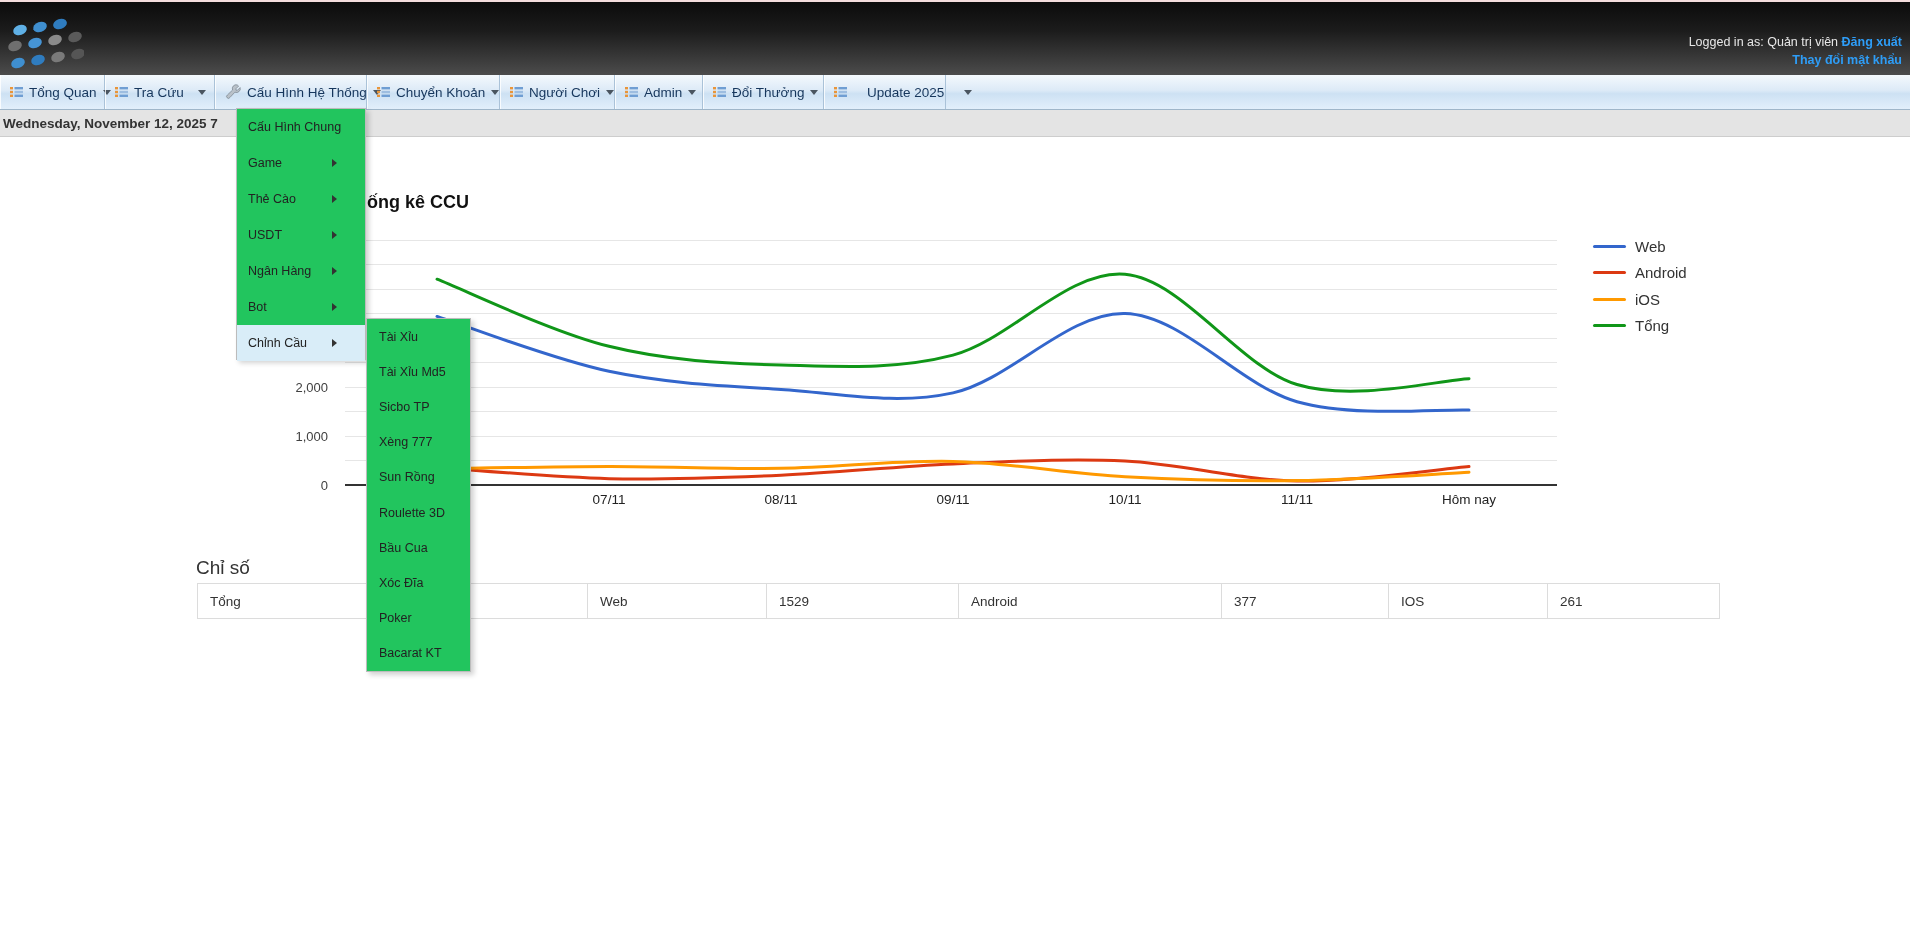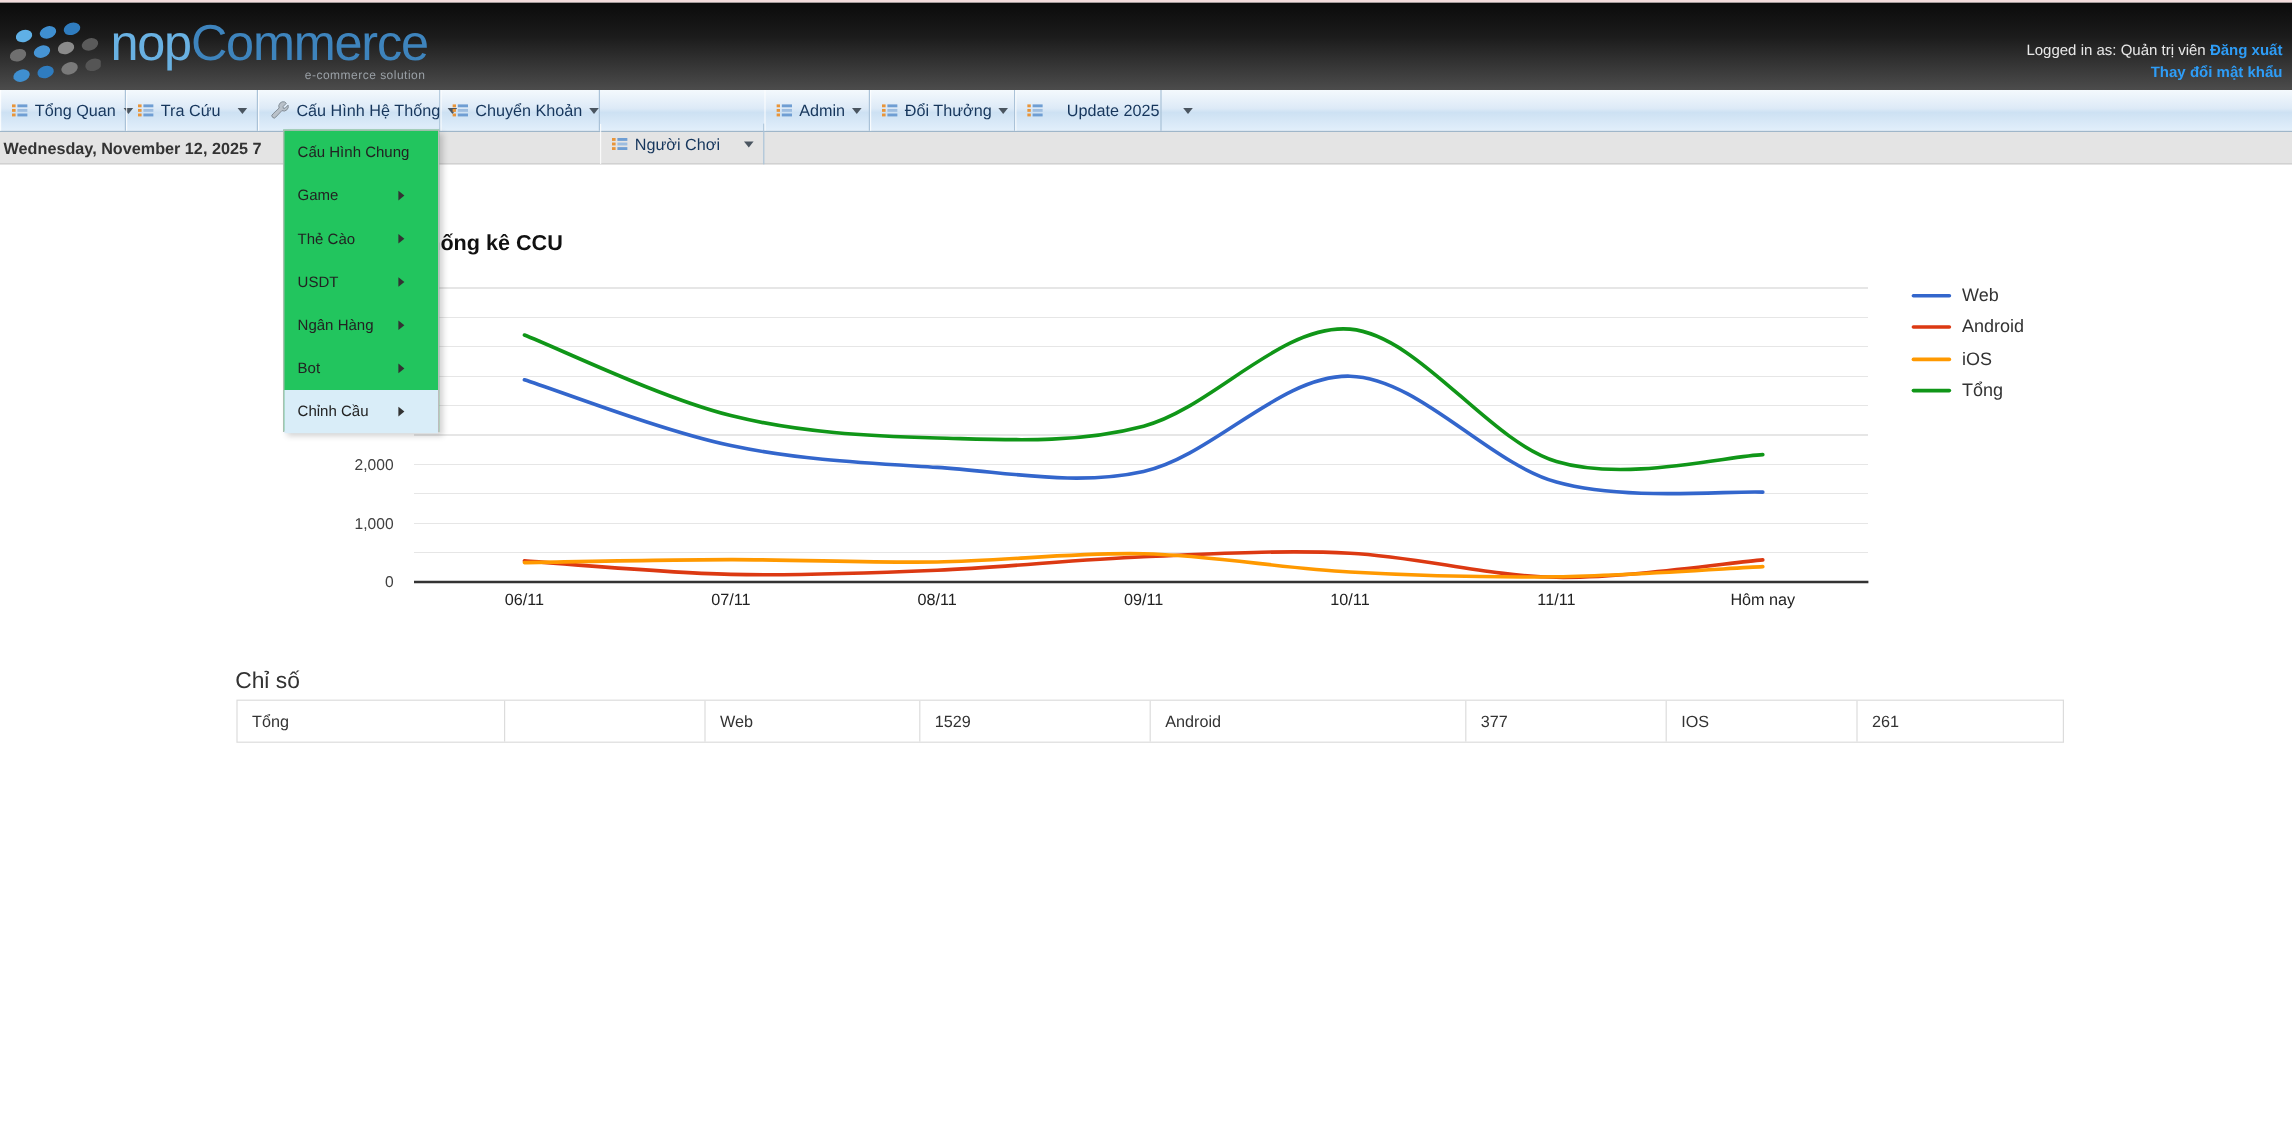--- a/index.html
+++ b/index.html
@@ -89,24 +89,20 @@
           <ellipse cx="9" cy="28" rx="7" ry="5" fill="#6f6f6f" transform="rotate(-18 9 28)"></ellipse>
           <ellipse cx="29" cy="25" rx="7" ry="5" fill="#4694d4" transform="rotate(-18 29 25)"></ellipse>
           <ellipse cx="49" cy="22" rx="7" ry="5" fill="#8a8a8a" transform="rotate(-18 49 22)"></ellipse>
           <ellipse cx="69" cy="19" rx="7" ry="5" fill="#5a5a5a" transform="rotate(-18 69 19)"></ellipse>
           <ellipse cx="12" cy="45" rx="7" ry="5" fill="#3f8fd0" transform="rotate(-18 12 45)"></ellipse>
           <ellipse cx="32" cy="42" rx="7" ry="5" fill="#2f7cbf" transform="rotate(-18 32 42)"></ellipse>
           <ellipse cx="52" cy="39" rx="7" ry="5" fill="#7a7a7a" transform="rotate(-18 52 39)"></ellipse>
           <ellipse cx="72" cy="36" rx="7" ry="5" fill="#555555" transform="rotate(-18 72 36)"></ellipse>
         </g>
       </svg>
-      <div class="brand-line">
-        <span class="brand-nop">nop</span><span class="brand-commerce">Commerce</span>
-        <div class="brand-sub">e-commerce solution</div>
-      </div>
     </div>
     <div class="user-block">
       <div class="user-line1">
         <span>Logged in as: Quản trị viên</span>
         <a class="link-blue">Đăng xuất</a>
       </div>
       <div class="user-line2">
         <a class="link-blue">Thay đổi mật khẩu</a>
       </div>
     </div>
@@ -157,21 +153,21 @@
             <rect x="4.5" y="1" width="8.5" height="2.4" fill="#6f9ed3"></rect>
             <rect x="0" y="4.8" width="3" height="2.4" fill="#e8953a"></rect>
             <rect x="4.5" y="4.8" width="8.5" height="2.4" fill="#9dbde0"></rect>
             <rect x="0" y="8.6" width="3" height="2.4" fill="#e8953a"></rect>
             <rect x="4.5" y="8.6" width="8.5" height="2.4" fill="#6f9ed3"></rect>
           </svg>
         </span>
         <span class="mlabel">Chuyển Khoản</span>
         <span class="chev"></span>
       </div>
-      <div class="mitem" style="width: 137px; margin-top: 28px;">
+      <div class="mitem" style="width: 115px;">
         <span style="display: inline-flex;">
           <svg width="13" height="12" viewBox="0 0 13 12">
             <rect x="0" y="1" width="3" height="2.4" fill="#e8953a"></rect>
             <rect x="4.5" y="1" width="8.5" height="2.4" fill="#6f9ed3"></rect>
             <rect x="0" y="4.8" width="3" height="2.4" fill="#e8953a"></rect>
             <rect x="4.5" y="4.8" width="8.5" height="2.4" fill="#9dbde0"></rect>
             <rect x="0" y="8.6" width="3" height="2.4" fill="#e8953a"></rect>
             <rect x="4.5" y="8.6" width="8.5" height="2.4" fill="#6f9ed3"></rect>
           </svg>
         </span>
@@ -291,14 +287,26 @@
 
   <div id="dropdown" class="menu-popup">
       <div class="pitem"><span>Cấu Hình Chung</span></div>
       <div class="pitem"><span>Game</span><span class="subarrow"></span></div>
       <div class="pitem"><span>Thẻ Cào</span><span class="subarrow"></span></div>
       <div class="pitem"><span>USDT</span><span class="subarrow"></span></div>
       <div class="pitem"><span>Ngân Hàng</span><span class="subarrow"></span></div>
       <div class="pitem"><span>Bot</span><span class="subarrow"></span></div>
       <div class="pitem hl"><span>Chỉnh Cầu</span><span class="subarrow"></span></div>
     </div>
+  <div id="submenu" class="menu-popup">
+      <div class="sitem">Tài Xỉu</div>
+      <div class="sitem">Tài Xỉu Md5</div>
+      <div class="sitem">Sicbo TP</div>
+      <div class="sitem">Xèng 777</div>
+      <div class="sitem">Sun Rồng</div>
+      <div class="sitem">Roulette 3D</div>
+      <div class="sitem">Bầu Cua</div>
+      <div class="sitem">Xóc Đĩa</div>
+      <div class="sitem">Poker</div>
+      <div class="sitem">Bacarat KT</div>
+    </div>
 
 </div>
 
 </body></html>

